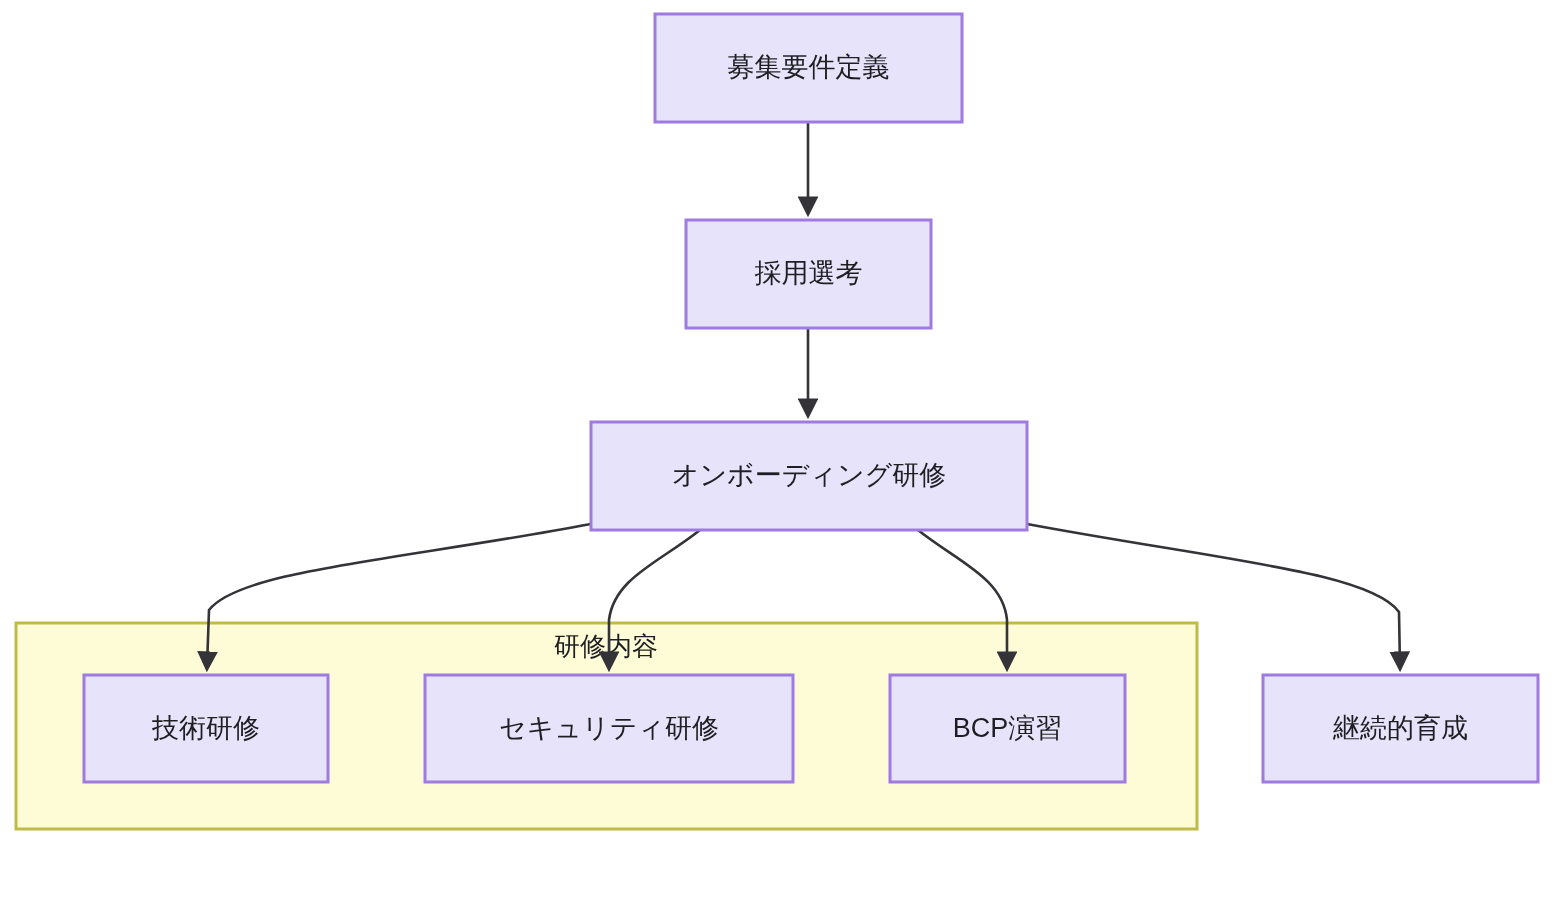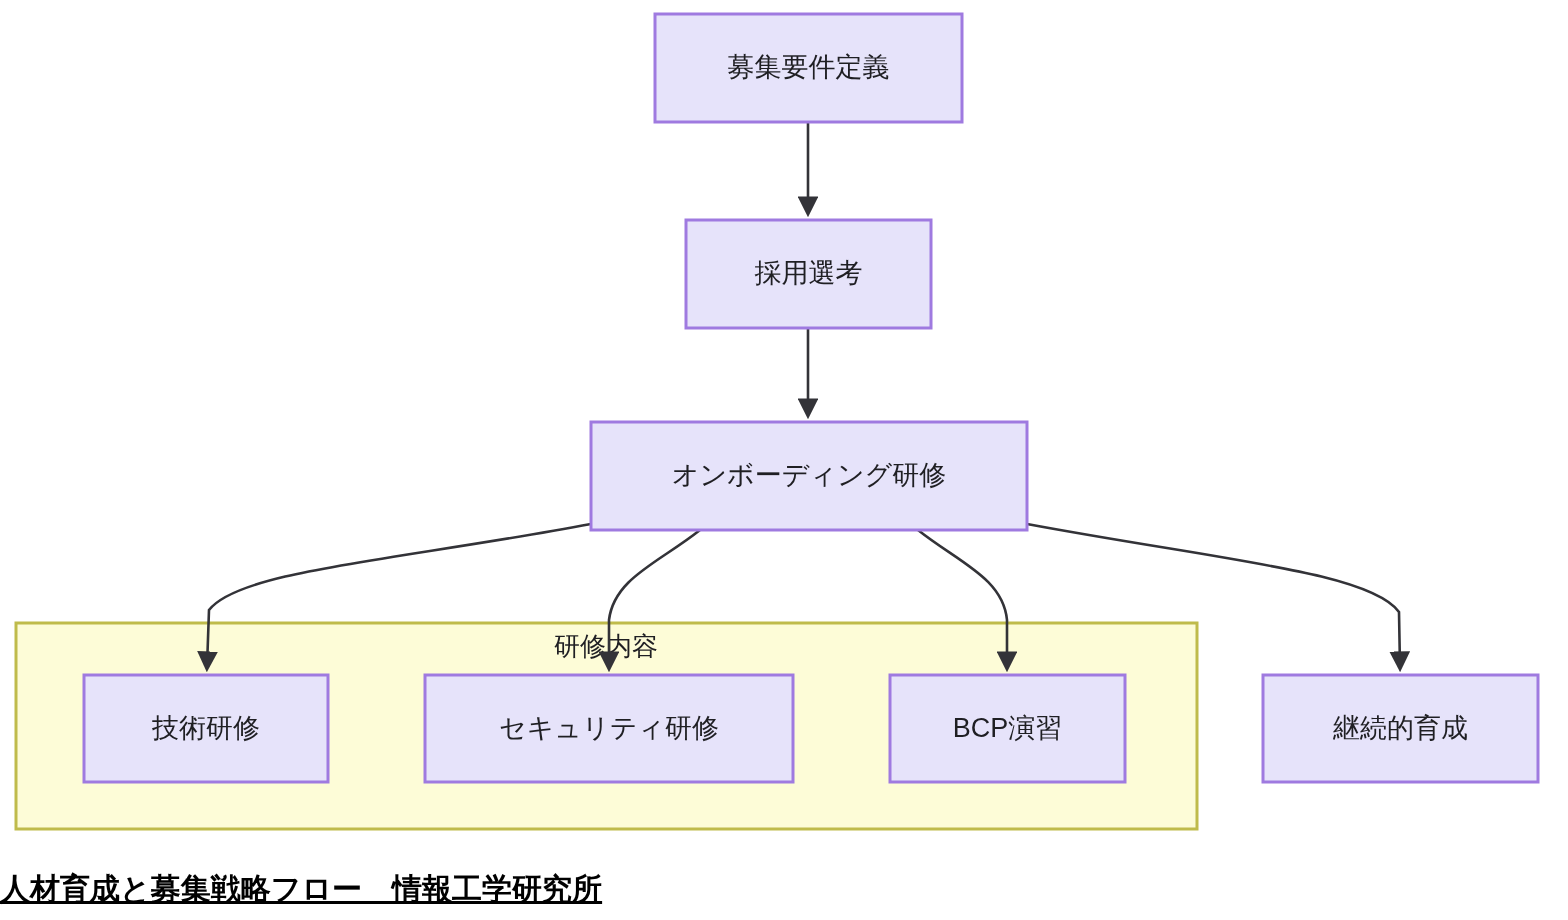--- a/index.html
+++ b/index.html
@@ -115,14 +115,13 @@
           <rect class="node-rect" x="890" y="675" width="235" height="107"></rect>
           <text class="node-label" x="1007.5" y="729.5">BCP演習</text>
         </g>
         <g>
           <rect class="node-rect" x="1263" y="675" width="275" height="107"></rect>
           <text class="node-label" x="1400.5" y="729.5">継続的育成</text>
         </g>
       </g>
   </svg>
 
-  <div class="caption">人材育成と募集戦略フロー　情報工学研究所</div>
 </div>
 
 </body></html>

